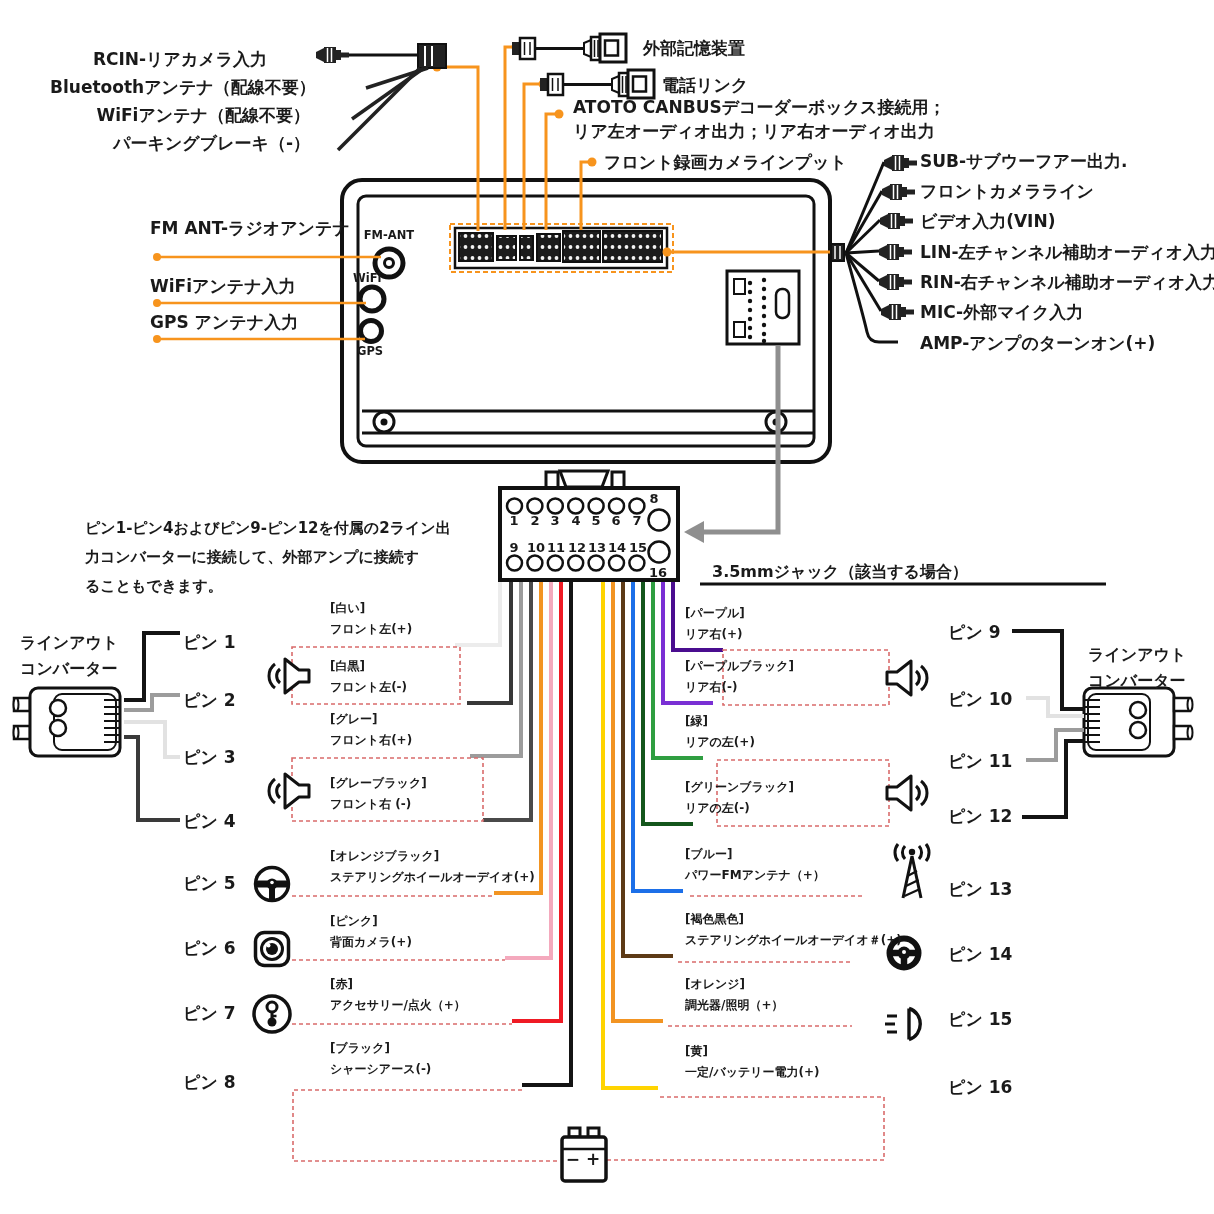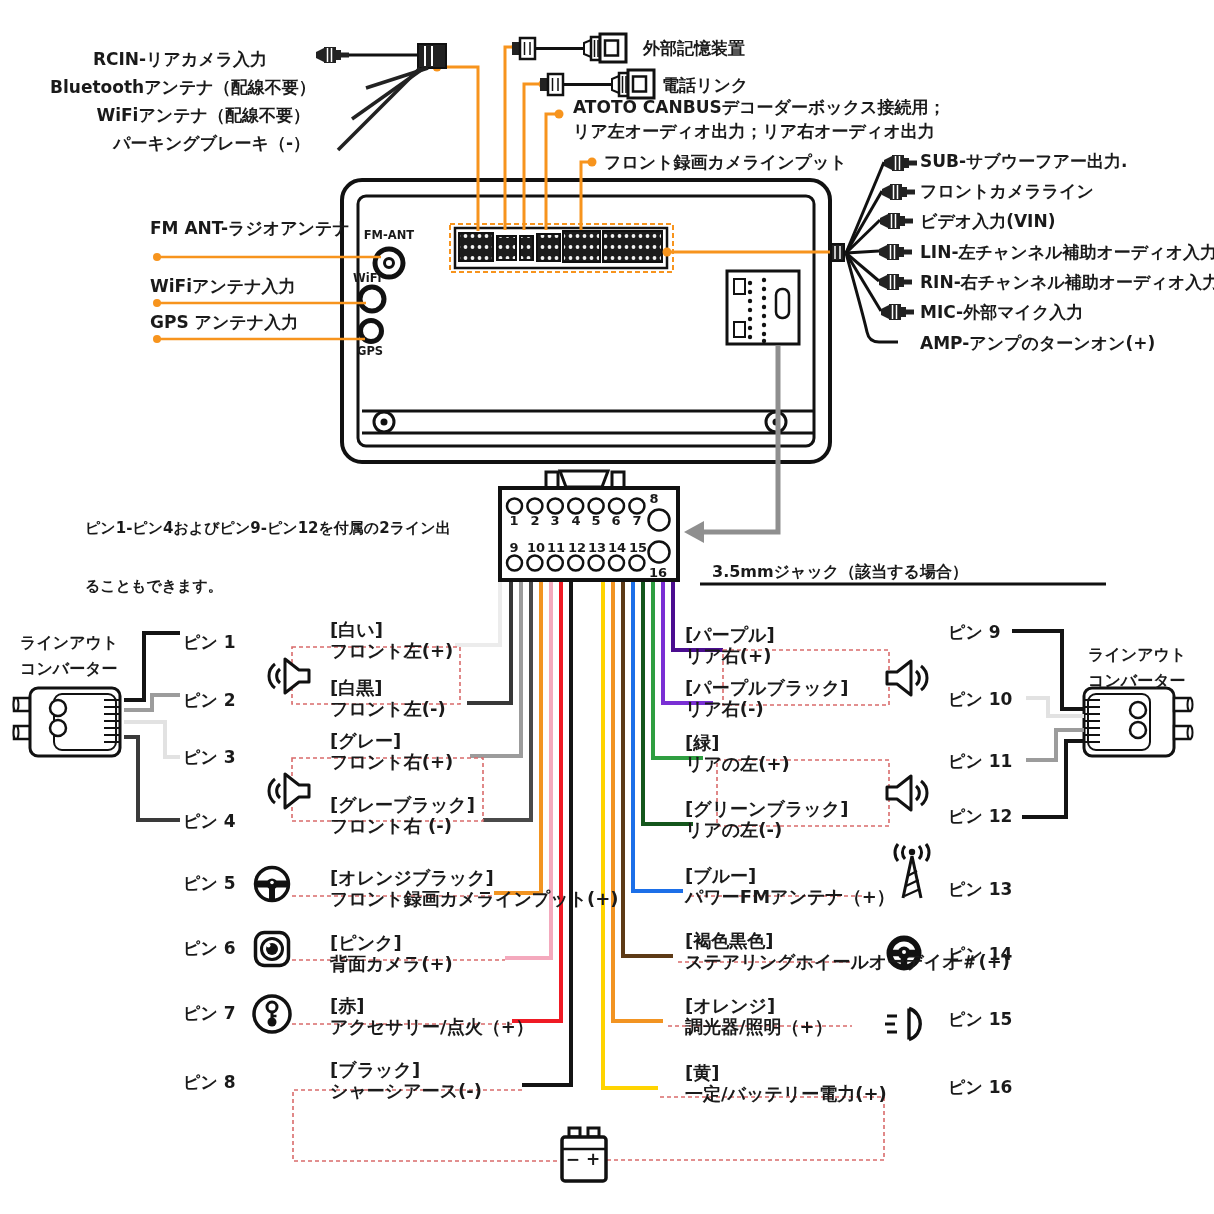--- a/index.html
+++ b/index.html
@@ -2,21 +2,21 @@
 <html><head>
 <meta charset="utf-8">
 <style>
   html,body{margin:0;padding:0;background:#fff;}
   #canvas{position:relative;width:1214px;height:1214px;background:#fff;overflow:hidden;
           font-family:"DejaVu Sans","Liberation Sans",sans-serif;}
   #wires{position:absolute;left:0;top:0;}
   .t{position:absolute;font-weight:bold;color:#1a1a1a;white-space:nowrap;line-height:1.2;}
   .s17{font-size:17px;}
   .s16{font-size:16px;}
-  .s15{font-size:18px;margin-top:18px;}
+  .s15{font-size:12px;}
   .s13{font-size:13px;}
   .s12{font-size:11.5px;}
   .ra{text-align:right;}
   .ctr{text-align:center;}
   .note{font-size:15px;}
   .num{width:16px;text-align:center;}
 </style>
 </head>
 <body>
 
@@ -354,20 +354,21 @@
 
 <div class="t s17" style="left:150px;top:218px;">FM ANT-ラジオアンテナ</div>
 <div class="t s17" style="left:150px;top:276px;">WiFiアンテナ入力</div>
 <div class="t s17" style="left:150px;top:312px;">GPS アンテナ入力</div>
 
 <div class="t s12 ctr" style="left:360px;top:229px;width:58px;">FM-ANT</div>
 <div class="t s12" style="left:353px;top:272px;">WiFi</div>
 <div class="t s12" style="left:357px;top:345px;">GPS</div>
 
 <div class="t note" style="left:85px;top:519px;">ピン1-ピン4およびピン9-ピン12を付属の2ライン出</div>
+<div class="t note" style="left:85px;top:548px;">力コンバーターに接続して、外部アンプに接続す</div>
 <div class="t note" style="left:85px;top:577px;">ることもできます。</div>
 
 <div class="t s16" style="left:712px;top:562px;">3.5mmジャック（該当する場合）</div>
 
 <div class="t s13 num" style="left:506px;top:513px;">1</div>
 <div class="t s13 num" style="left:527px;top:513px;">2</div>
 <div class="t s13 num" style="left:547px;top:513px;">3</div>
 <div class="t s13 num" style="left:568px;top:513px;">4</div>
 <div class="t s13 num" style="left:588px;top:513px;">5</div>
 <div class="t s13 num" style="left:608px;top:513px;">6</div>
@@ -407,21 +408,21 @@
 
 <div class="t s15" style="left:330px;top:601px;">[白い]</div>
 <div class="t s15" style="left:330px;top:622px;">フロント左(+)</div>
 <div class="t s15" style="left:330px;top:659px;">[白黒]</div>
 <div class="t s15" style="left:330px;top:680px;text-align:right;">フロント左(-)</div>
 <div class="t s15" style="left:330px;top:712px;">[グレー]</div>
 <div class="t s15" style="left:330px;top:733px;">フロント右(+)</div>
 <div class="t s15" style="left:330px;top:776px;">[グレーブラック]</div>
 <div class="t s15" style="left:330px;top:797px;">フロント右 (-)</div>
 <div class="t s15" style="left:330px;top:849px;">[オレンジブラック]</div>
-<div class="t s15" style="left:330px;top:870px;">フロント録画カメラインプット(+)</div>
+<div class="t s15" style="left:330px;top:870px;">ステアリングホイールオーデイオ(+)</div>
 <div class="t s15" style="left:330px;top:914px;text-align:center;">[ピンク]</div>
 <div class="t s15" style="left:330px;top:935px;">背面カメラ(+)</div>
 <div class="t s15" style="left:330px;top:977px;">[赤]</div>
 <div class="t s15" style="left:330px;top:998px;">アクセサリー/点火（+）</div>
 <div class="t s15" style="left:330px;top:1041px;">[ブラック]</div>
 <div class="t s15" style="left:330px;top:1062px;">シャーシアース(-)</div>
 
 <div class="t s15" style="left:685px;top:606px;">[パープル]</div>
 <div class="t s15" style="left:685px;top:627px;">リア右(+)</div>
 <div class="t s15" style="left:685px;top:659px;">[パープルブラック]</div>

